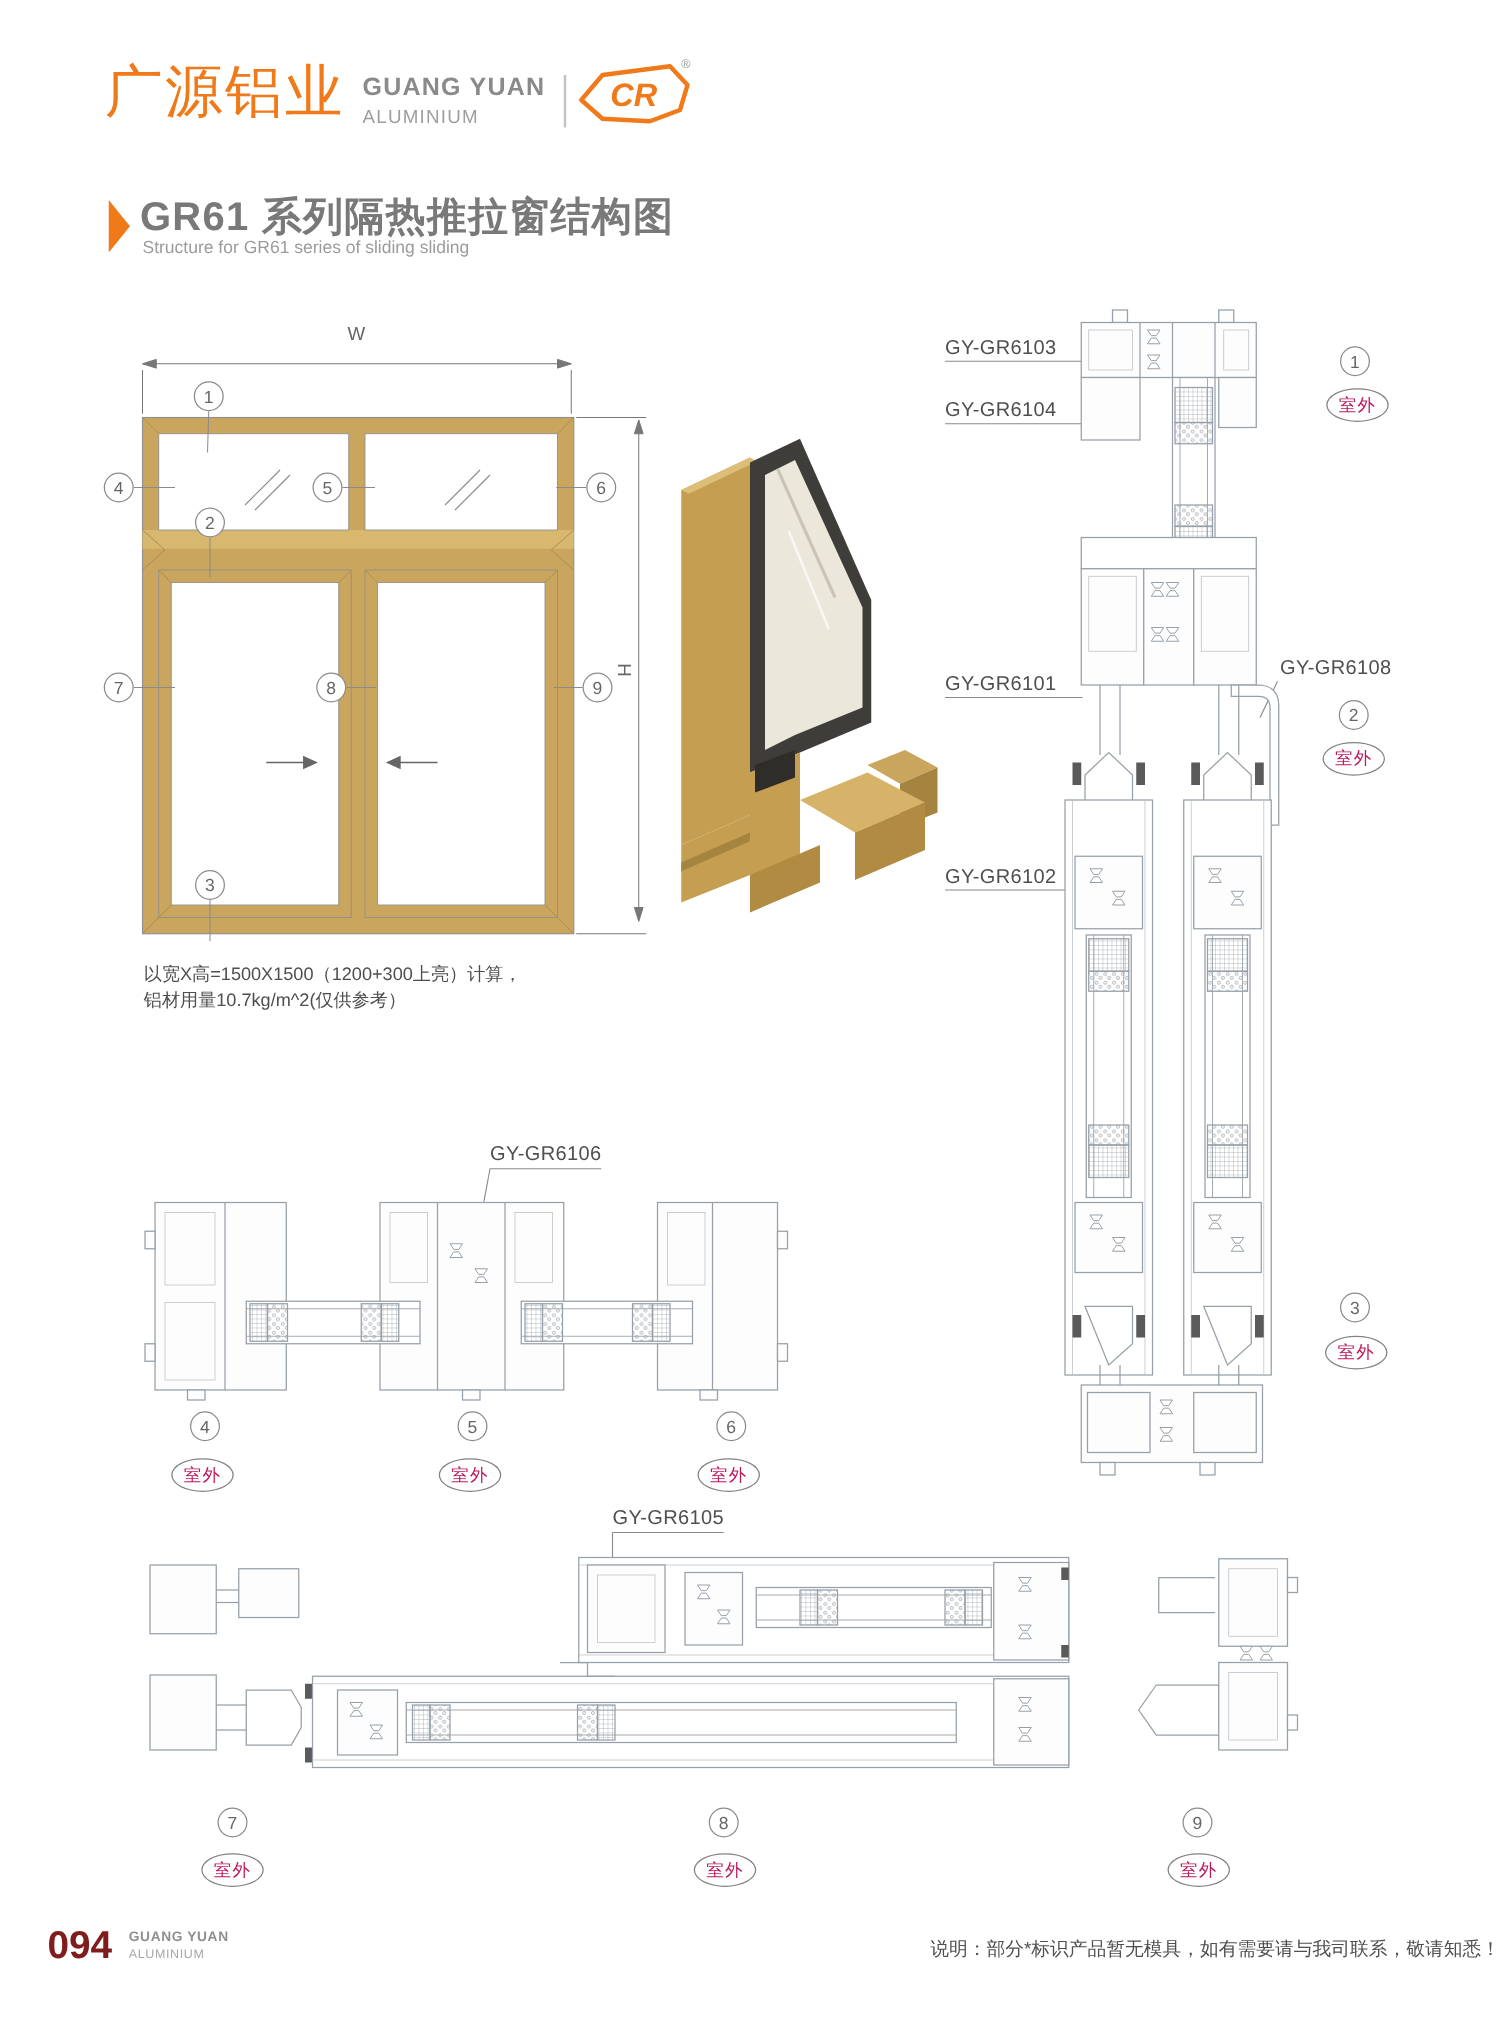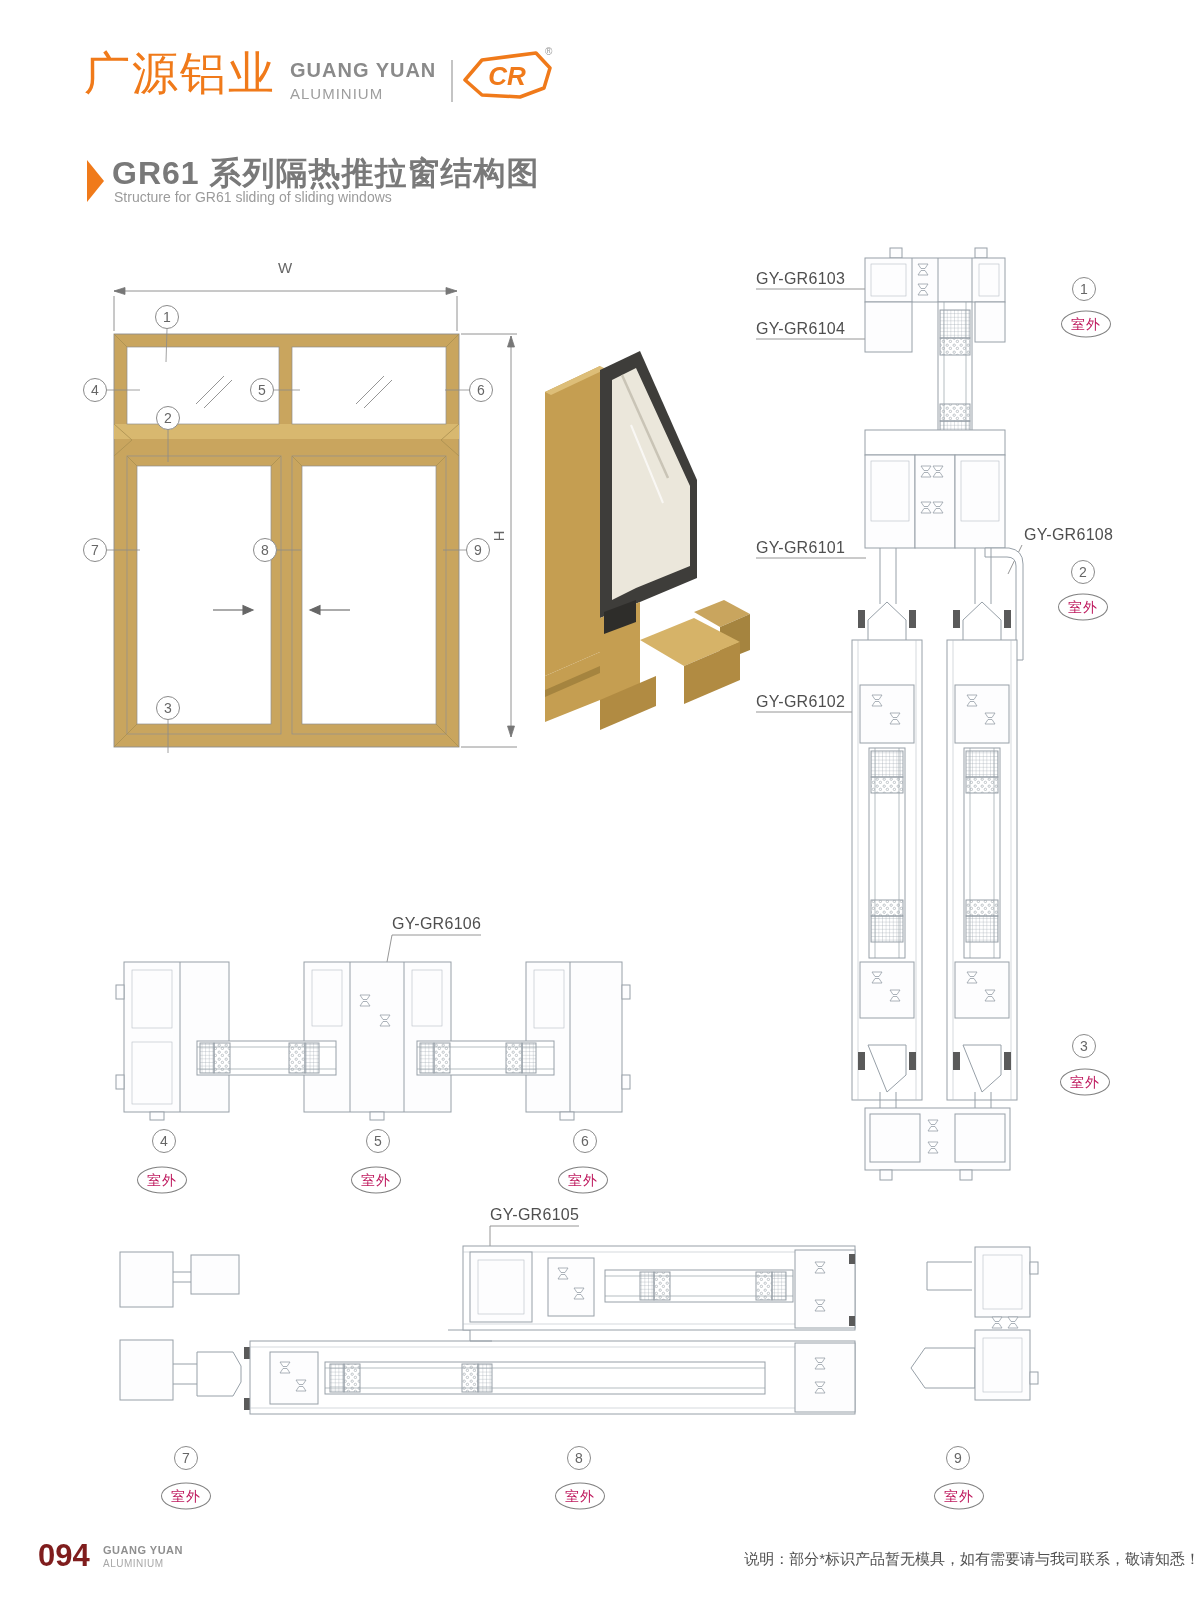--- a/index.html
+++ b/index.html
@@ -374,36 +374,40 @@
     <svg class="abs" style="left:460px;top:48px" width="95" height="58" viewBox="0 0 95 58">
       <polygon points="5,32 22,12 76,5 90,20 84,40 60,49 22,47" fill="#fff" stroke="#F07A1A" stroke-width="3.5" stroke-linejoin="round"></polygon>
       <text x="47" y="37" text-anchor="middle" font-size="26" font-weight="bold" font-family="Liberation Sans, sans-serif" fill="#F07A1A" font-style="italic">CR</text>
     </svg>
     <div class="abs reg">®</div>
   </header>
 
   <section>
     <div class="abs tri"></div>
     <div class="abs h1">GR61 系列隔热推拉窗结构图</div>
-    <div class="abs h2">Structure for GR61 sliding of sliding windows</div>
+    <div class="abs h2">Structure for GR61 series of sliding sliding</div>
   </section>
 
   <div class="abs dimlabel" style="left:285px;top:276px;transform:translate(-50%,-100%)">W</div>
   <div class="abs dimlabel" style="left:499px;top:536px;transform:translate(-50%,-50%) rotate(90deg)">H</div>
 
   <div class="abs co" style="left:167px;top:317px">1</div>
   <div class="abs co" style="left:168px;top:418px">2</div>
   <div class="abs co" style="left:168px;top:708px">3</div>
   <div class="abs co" style="left:95px;top:390px">4</div>
   <div class="abs co" style="left:262px;top:390px">5</div>
   <div class="abs co" style="left:481px;top:390px">6</div>
   <div class="abs co" style="left:95px;top:550px">7</div>
   <div class="abs co" style="left:265px;top:550px">8</div>
   <div class="abs co" style="left:478px;top:550px">9</div>
 
+  <div class="abs note">
+    <div>以宽X高=1500X1500（1200+300上亮）计算，</div>
+    <div>铝材用量10.7kg/m^2(仅供参考）</div>
+  </div>
 
   <div class="abs plabel" style="left:756px;top:271px">GY-GR6103</div>
   <div class="abs plabel" style="left:756px;top:321px">GY-GR6104</div>
   <div class="abs plabel" style="left:756px;top:540px">GY-GR6101</div>
   <div class="abs plabel" style="left:1024px;top:527px">GY-GR6108</div>
   <div class="abs plabel" style="left:756px;top:694px">GY-GR6102</div>
   <div class="abs plabel" style="left:392px;top:916px">GY-GR6106</div>
   <div class="abs plabel" style="left:490px;top:1207px">GY-GR6105</div>
 
   <div class="abs co" style="left:1084px;top:289px">1</div>

